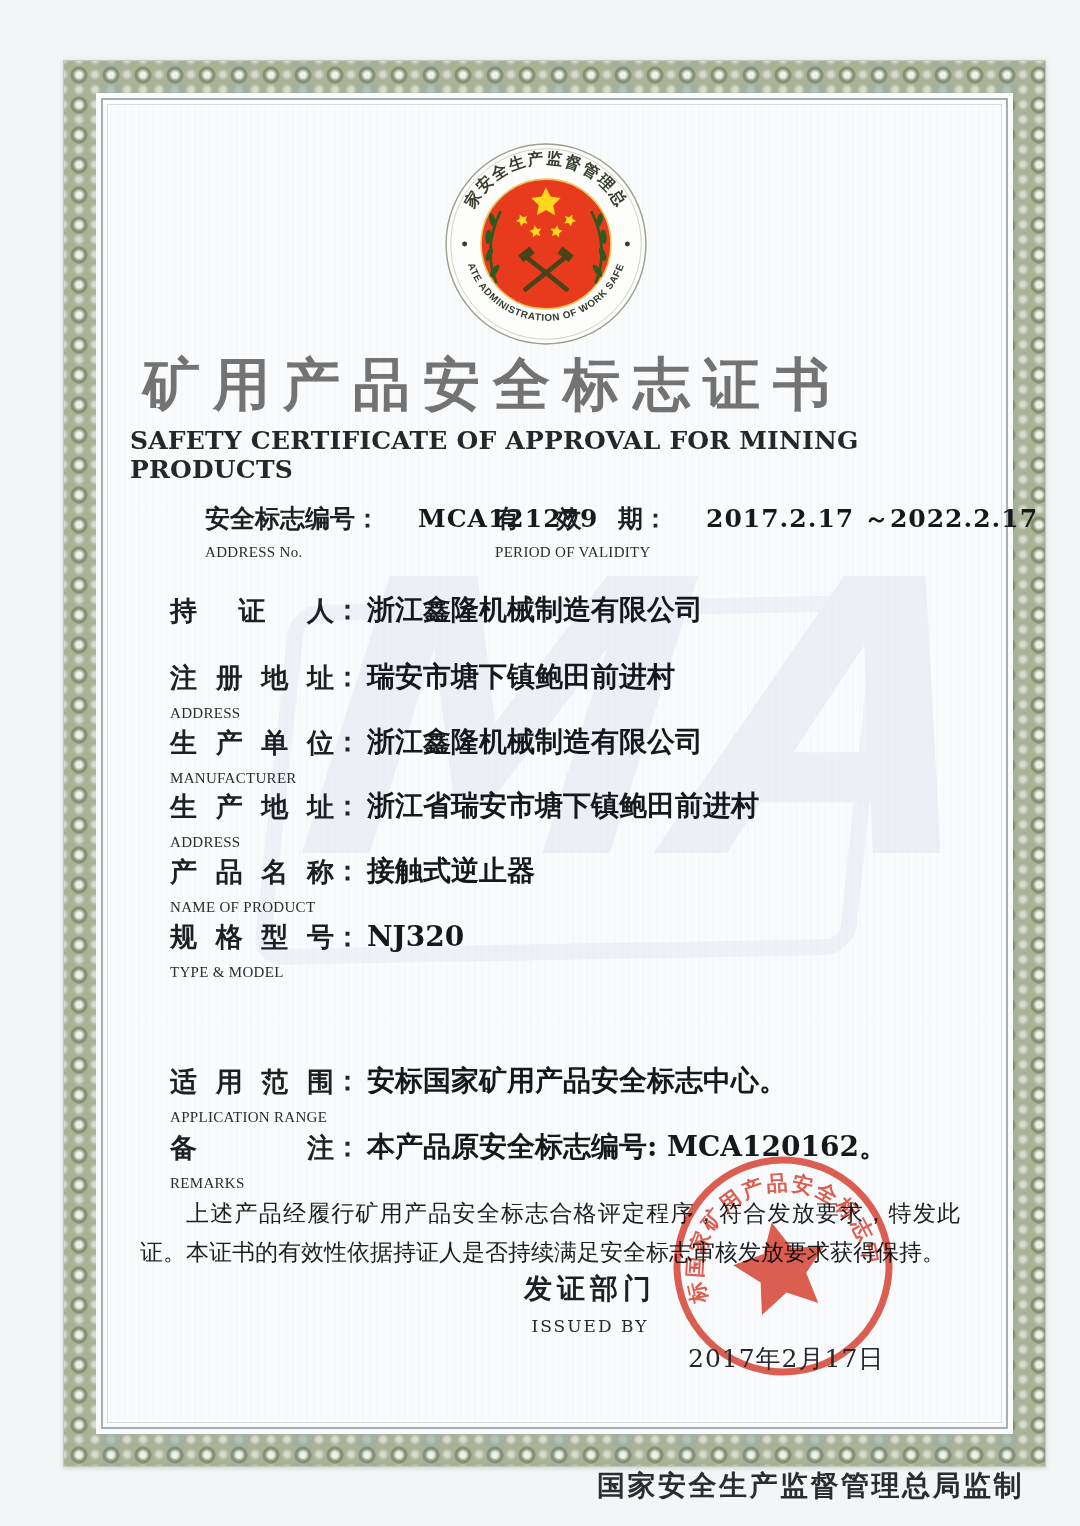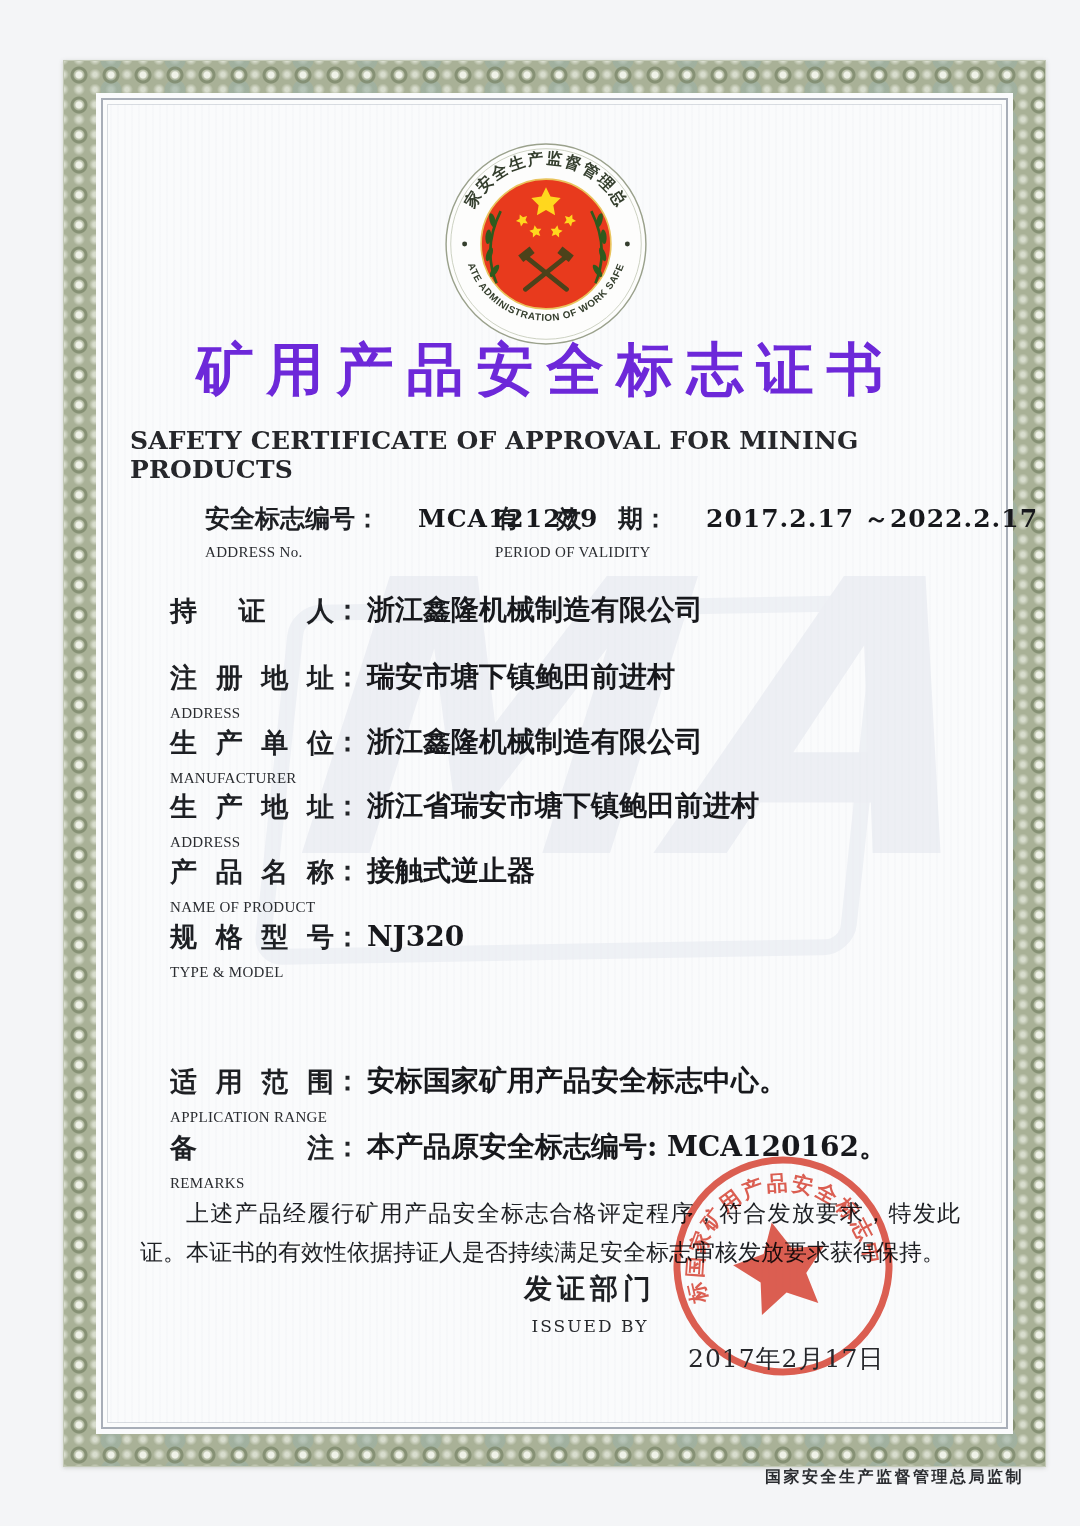--- a/index.html
+++ b/index.html
@@ -44,23 +44,23 @@
     position:absolute; left:60px; top:-60px; width:560px; text-align:center;
     font-size:380px; font-weight:bold; font-style:italic; letter-spacing:6px;
     color:#e3e6ee; transform: skewX(-7deg);
     font-family:"DejaVu Sans","Liberation Sans",sans-serif;
   }
   
   .content { position:absolute; inset:0; z-index:5; }
   .abs { position:absolute; }
 
   .title-zh {
-    left:130px; top:332px; width:820px; text-align:center;
+    left:130px; top:347px; width:820px; text-align:left;
     font-size:57px; font-weight:bold; letter-spacing:13px; padding-left:13px;
-    color:#6d28d9;
+    color:#737373;
   }
   .title-en {
     left:130px; top:426px; width:820px; text-align:left;
     font-size:25px; font-weight:bold; letter-spacing:0.2px; color:#26272b;
   }
 
   .lab { font-weight:bold; font-size:27px; color:#1d1f23; }
   .just { display:inline-block; text-align:justify; text-align-last:justify; vertical-align:bottom; }
   .colon { font-weight:bold; font-size:27px; }
   .val { font-size:28px; font-weight:600; color:#17181c; padding-left:6px; }
@@ -84,21 +84,21 @@
     color:#1d1f23; font-weight:500;
   }
   .issuer { left:470px; top:1270px; width:240px; text-align:center; }
   .issuer-zh { font-size:28px; font-weight:bold; letter-spacing:5px; color:#1d1f23; }
   .issuer-en { font-size:17px; letter-spacing:2px; margin-top:8px; color:#26282c; }
 
   .stamp { left:667px; top:1150px; width:232px; height:232px; z-index:6; mix-blend-mode:multiply; }
   .issue-date { left:688px; top:1342px; font-size:25px; letter-spacing:1px; color:#26272b; z-index:7; }
 
   .supervisor {
-    right:56px; top:1467px; font-size:16px; font-weight:bold; letter-spacing:2.5px; color:#2a2c30; z-index:5;
+    right:56px; top:1467px; font-size:28px; font-weight:bold; letter-spacing:2.5px; color:#2a2c30; z-index:5;
   }
   .emblem { left:443px; top:141px; width:206px; height:206px; }
 </style>
 </head>
 <body>
 
 <div class="page">
 
   <div class="band"></div>
   <div class="band-mask"></div>

